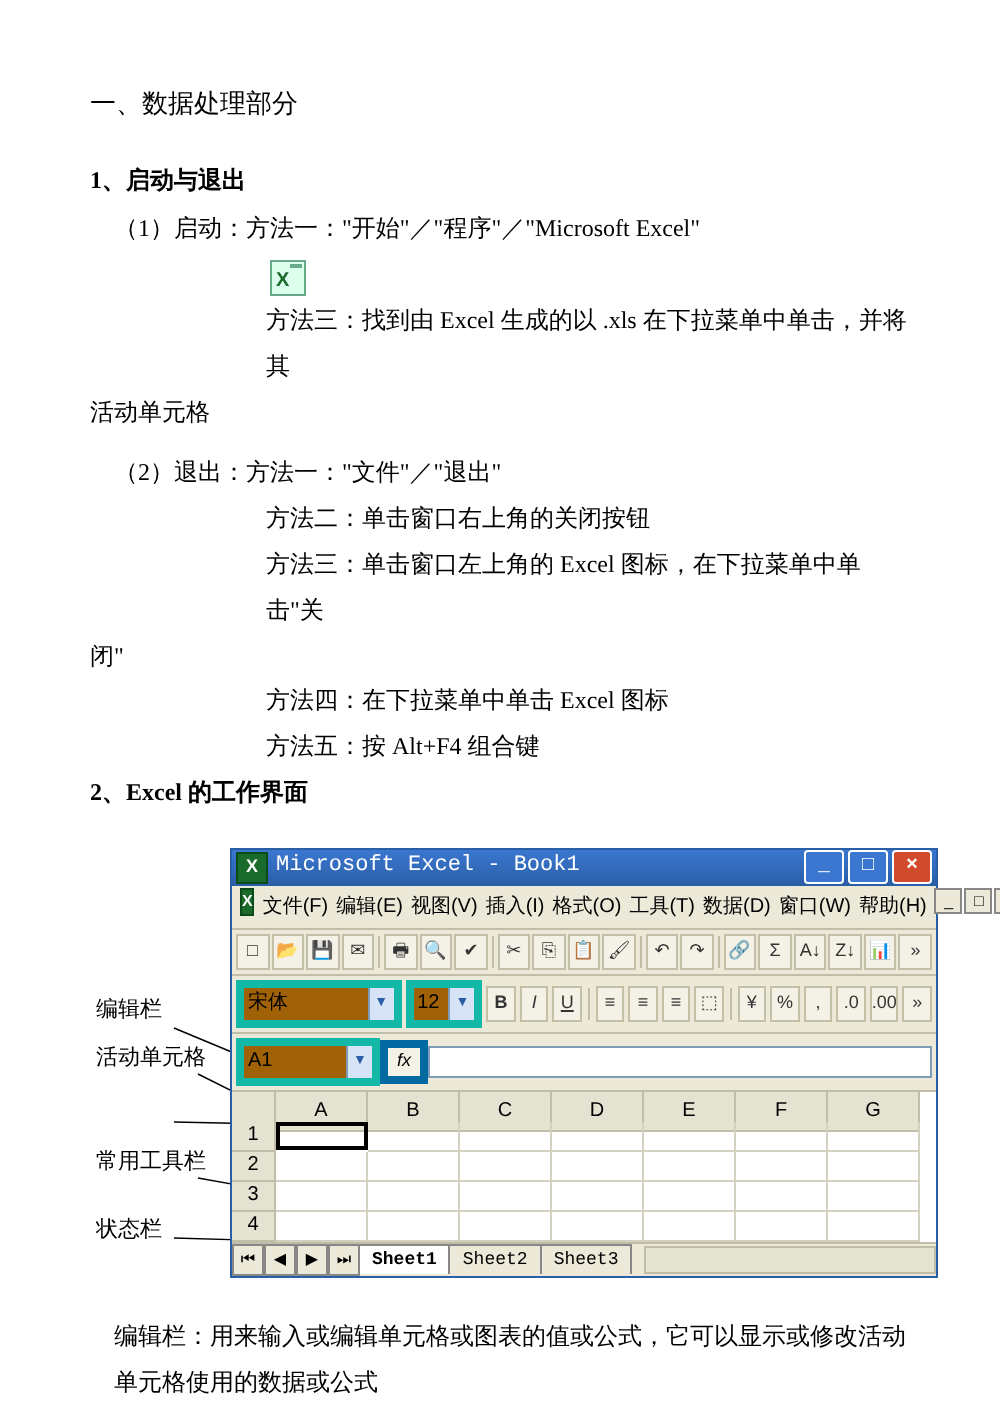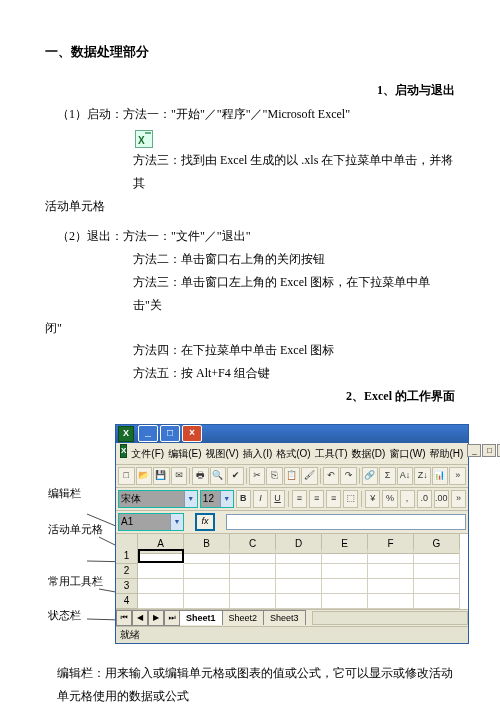--- a/index.html
+++ b/index.html
@@ -7,29 +7,28 @@
     padding: 40px 45px;
     font-family: "SimSun", "Songti SC", serif;
     font-size: 12px;
     color: #000;
     background: #fff;
     width: 500px;
     box-sizing: border-box;
     line-height: 1.9;
   }
   .title-main {
-    font-weight: bold;
+    font-weight: normal;
     font-size: 13px;
     margin-bottom: 14px;
   }
   .section-head {
     font-weight: bold;
     font-size: 12px;
     margin: 6px 0 2px 0;
-    text-align: right;
   }
   .para {
     margin: 0;
   }
   .indent1 { padding-left: 12px; }
   .indent2 { padding-left: 88px; }
   .inline-icon {
     display: inline-block;
     width: 16px;
     height: 16px;
@@ -152,43 +151,43 @@
 
   .fmt-toolbar {
     background: #ece9d8;
     border-bottom: 1px solid #c0bda8;
     padding: 2px;
     display: flex;
     gap: 2px;
     align-items: center;
   }
   .combo {
-    height: 16px; background: #a3a3a3; border: 1px solid #14b8a6;
+    height: 16px; background: #a16207; border: 4px solid #14b8a6;
     font-size: 10px; padding: 0 2px; display: flex; align-items: center;
     position: relative;
   }
   .combo .dd {
     position: absolute; right: 0; top: 0; width: 12px; height: 100%;
     background: #d6e4f5; border-left: 1px solid #7f9db9;
     display:flex; align-items:center; justify-content:center;
     font-size:7px; color:#2a5ea5;
   }
   .combo.font { width: 90px; }
   .combo.size { width: 34px; }
   .combo.name { width: 60px; }
 
   .formula-row {
     background: #ece9d8;
     border-bottom: 1px solid #c0bda8;
     padding: 2px;
     display: flex;
-    gap: 11px;
-    align-items: center;
-  }
-  .fx { width:16px; height:14px; border:2px solid #0369a1; background:#f4f2e6; font-size:9px; font-style:italic; display:flex; align-items:center; justify-content:center; }
+    gap: 0;
+    align-items: center;
+  }
+  .fx { width:16px; height:14px; border:4px solid #0369a1; background:#f4f2e6; font-size:9px; font-style:italic; display:flex; align-items:center; justify-content:center; }
   .formula-input { flex:1; height:14px; background:#fff; border:1px solid #7f9db9; }
 
   .grid-area {
     display: flex;
     flex-direction: column;
     background: #fff;
   }
   .col-headers {
     display: grid;
     grid-template-columns: 22px repeat(7, 46px);
@@ -237,21 +236,21 @@
     border: 1px solid #888; background: #ece9d8;
     font-size: 8px; display:flex; align-items:center; justify-content:center;
   }
   .tab {
     padding: 0 6px;
     border: 1px solid #888;
     border-bottom: none;
     background: #ece9d8;
     height: 14px;
     display:flex; align-items:center;
-    font-family: Liberation Sans, sans-serif;
+    font-family: Liberation Mono, monospace;
     font-size: 9px;
     margin-left: -1px;
   }
   .tab.active { background: #fff; font-weight: bold; }
   .sheet-scroll {
     flex: 1;
     height: 12px;
     background: #e4e2d0;
     border: 1px solid #c0bda8;
     margin-left: 6px;
@@ -316,20 +315,21 @@
       <line x1="42" y1="137" x2="88" y2="138"></line>
       <line x1="54" y1="165" x2="93" y2="172"></line>
       <line x1="42" y1="195" x2="110" y2="197"></line>
     </g>
   </svg>
 
   <div class="excel-window">
 
     <div class="titlebar">
       <div class="xicon">X</div>
+      <div class="title-text">Microsoft Excel - Book1</div>
       <div class="winbtns">
         <div class="winbtn minmax">_</div>
         <div class="winbtn minmax">□</div>
         <div class="winbtn close">×</div>
       </div>
     </div>
 
     <div class="menubar">
       <div class="xsmall">X</div>
       <span>文件(F)</span>
@@ -466,24 +466,21 @@
       <div class="nav-btn">⏮</div>
       <div class="nav-btn">◀</div>
       <div class="nav-btn">▶</div>
       <div class="nav-btn">⏭</div>
       <div class="tab active">Sheet1</div>
       <div class="tab">Sheet2</div>
       <div class="tab">Sheet3</div>
       <div class="sheet-scroll"></div>
     </div>
 
-    <div class="statusbar">
-      <span>就绪</span>
-    </div>
-
-    <div class="left-labels" style="top:58px">编辑栏</div>
+
+    <div class="left-labels" style="top:70px">编辑栏</div>
     <div class="left-labels" style="top:94px">活动单元格</div>
     <div class="left-labels" style="top:146px">常用工具栏</div>
     <div class="left-labels" style="top:180px">状态栏</div>
   </div>
 </div>
 
 <p class="below-para indent1">编辑栏：用来输入或编辑单元格或图表的值或公式，它可以显示或修改活动单元格使用的数据或公式</p>
 
 </body></html>

